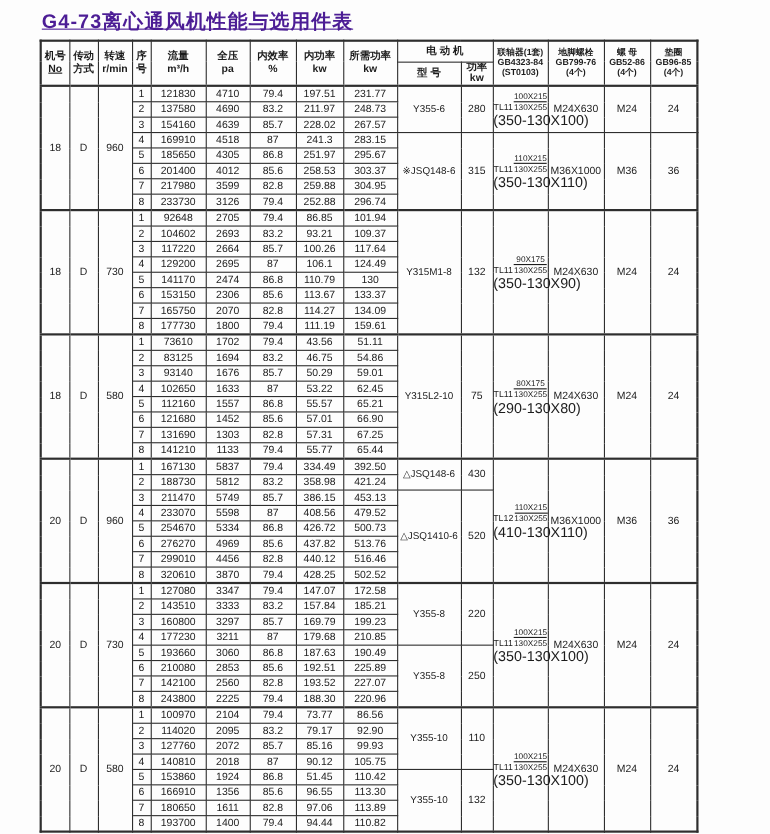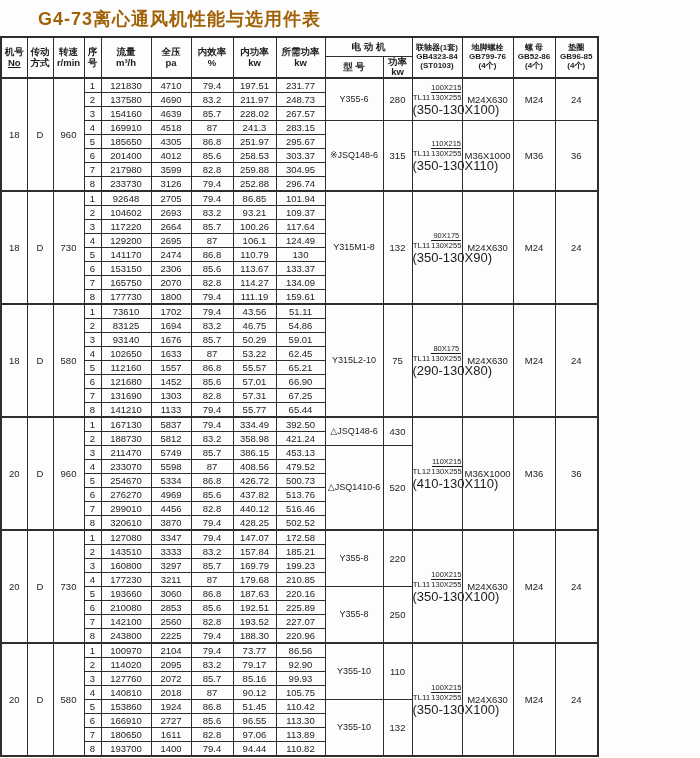--- a/index.html
+++ b/index.html
@@ -9,25 +9,25 @@
   }
   *{box-sizing:border-box;}
   html,body{margin:0;padding:0;}
   body{
     width:700px;height:758px;background:var(--bg);color:var(--text);
     font-family:"Liberation Sans","DejaVu Sans",sans-serif;
     -webkit-font-smoothing:antialiased;
   }
   h1{
     font-size:18px;font-weight:bold;margin:7px 0 5px 38px;
-    letter-spacing:1px;color:#a16207;
+    letter-spacing:1px;color:#4c1d95;text-decoration:underline;
   }
   table{
     border-collapse:collapse;table-layout:fixed;
-    width:597px;
+    margin-left:36px;width:597px;
     border:2px solid var(--border);
   }
   th,td{
     border:1px solid var(--border);
     text-align:center;vertical-align:middle;
     padding:0;overflow:hidden;
   }
   thead th{font-weight:bold;line-height:1.1;height:19px;}
   .hl{display:block;font-size:9.5px;}
   .hl.small{font-size:8px;font-weight:bold;}
@@ -535,21 +535,21 @@
         <td>87</td>
         <td>179.68</td>
         <td>210.85</td>
       </tr>
       <tr>
         <td>5</td>
         <td>193660</td>
         <td>3060</td>
         <td>86.8</td>
         <td>187.63</td>
-        <td>220.16</td>
+        <td>190.49</td>
         <td rowspan="4" class="cell-motor-model">Y355-8</td>
         <td rowspan="4">250</td>
       </tr>
       <tr>
         <td>6</td>
         <td>210080</td>
         <td>2853</td>
         <td>85.6</td>
         <td>192.51</td>
         <td>225.89</td>
@@ -626,21 +626,21 @@
         <td>1924</td>
         <td>86.8</td>
         <td>51.45</td>
         <td>110.42</td>
         <td rowspan="4" class="cell-motor-model">Y355-10</td>
         <td rowspan="4">132</td>
       </tr>
       <tr>
         <td>6</td>
         <td>166910</td>
-        <td>2727</td>
+        <td>1356</td>
         <td>85.6</td>
         <td>96.55</td>
         <td>113.30</td>
       </tr>
       <tr>
         <td>7</td>
         <td>180650</td>
         <td>1611</td>
         <td>82.8</td>
         <td>97.06</td>

